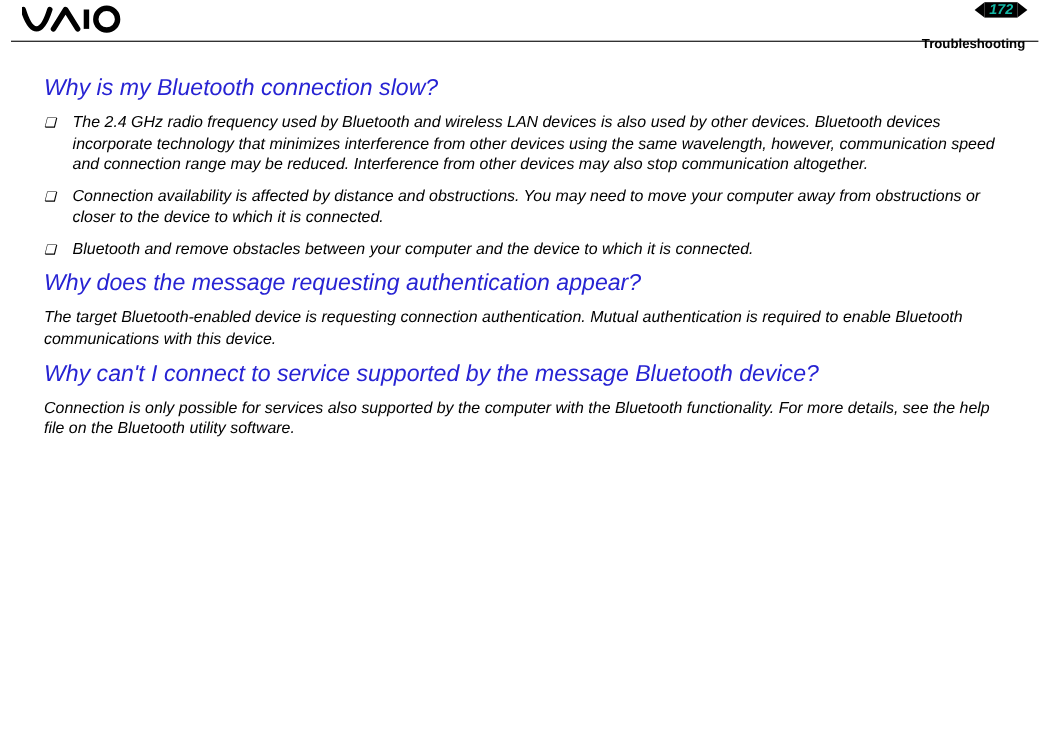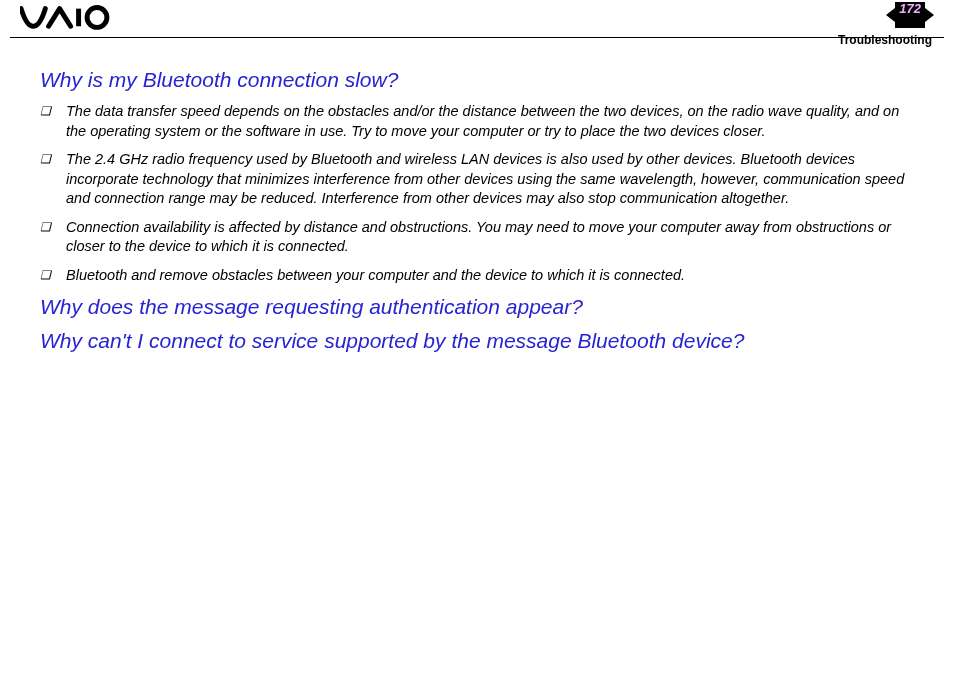--- a/index.html
+++ b/index.html
@@ -38,27 +38,27 @@
       border-right: 9px solid #000;
     }
     .triangle-right {
       width: 0; height: 0;
       border-top: 7px solid transparent;
       border-bottom: 7px solid transparent;
       border-left: 9px solid #000;
     }
     .page-num {
       background: #000;
-      color: #f0abfc;
+      color: #14b8a6;
       font-style: italic;
       font-weight: bold;
       font-size: 13px;
       padding: 0 4px;
       line-height: 14px;
-      height: 26px;
+      height: 14px;
     }
     .section-title {
       position: absolute;
       right: 12px;
       top: 33px;
       font-size: 12px;
       font-weight: bold;
       color: #000;
     }
     .content {
@@ -113,22 +113,23 @@
     <div class="triangle-left"></div>
     <div class="page-num">172</div>
     <div class="triangle-right"></div>
   </div>
   <div class="section-title">Troubleshooting</div>
 </div>
 
 <div class="content">
   <h2 class="question first">Why is my Bluetooth connection slow?</h2>
   <ul class="bullets">
-    <li>The data transfer speed depends on the obstacles and/or the distance between the two devices, on the radio wave quality, and on the operating system or the software in use. Try to move your computer or try to place the two devices closer.</li>
     <li>The 2.4 GHz radio frequency used by Bluetooth and wireless LAN devices is also used by other devices. Bluetooth devices incorporate technology that minimizes interference from other devices using the same wavelength, however, communication speed and connection range may be reduced. Interference from other devices may also stop communication altogether.</li>
     <li>Connection availability is affected by distance and obstructions. You may need to move your computer away from obstructions or closer to the device to which it is connected.</li>
     <li>Bluetooth and remove obstacles between your computer and the device to which it is connected.</li>
   </ul>
 
   <h2 class="question">Why does the message requesting authentication appear?</h2>
+  <p class="para">The target Bluetooth-enabled device is requesting connection authentication. Mutual authentication is required to enable Bluetooth communications with this device.</p>
 
   <h2 class="question">Why can't I connect to service supported by the message Bluetooth device?</h2>
+  <p class="para">Connection is only possible for services also supported by the computer with the Bluetooth functionality. For more details, see the help file on the Bluetooth utility software.</p>
 </div>
 
 </body></html>

